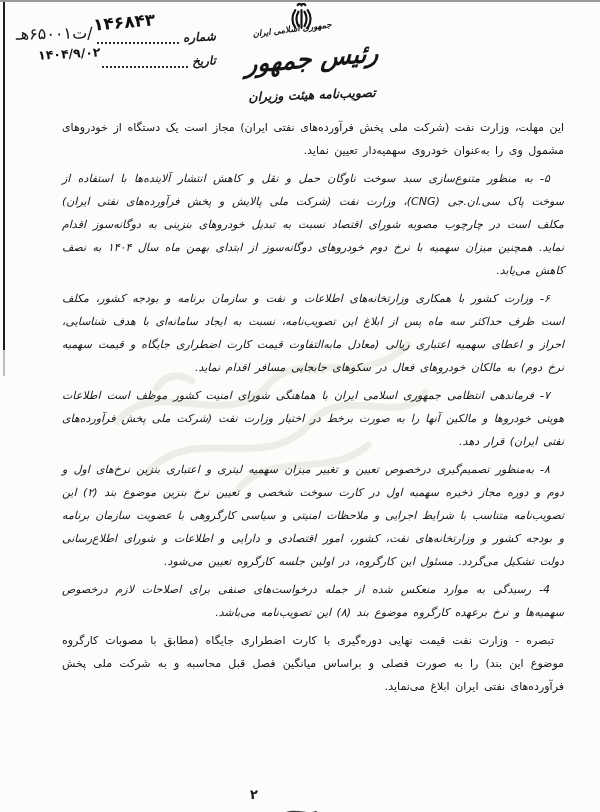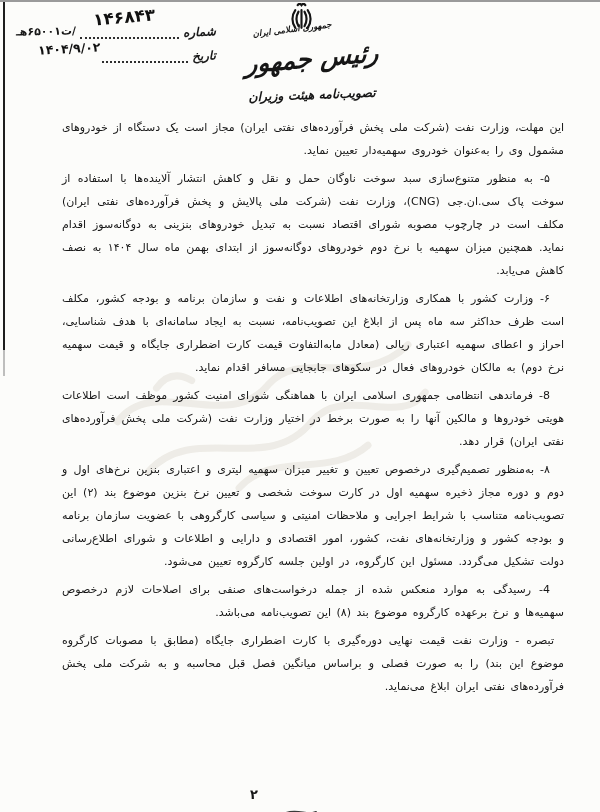--- a/index.html
+++ b/index.html
@@ -24,21 +24,21 @@
     direction:rtl;font-size:12px;
   }
   .meta-row{display:flex;align-items:flex-end;position:relative;margin-bottom:9px;}
   .meta-label{
     font-style:italic;font-weight:bold;font-size:12px;color:#1a1a1a;
     transform:rotate(-3deg);white-space:nowrap;
   }
   .dots{flex:1;border-bottom:2px dotted #2e2e2e;height:13px;margin:0 4px;position:relative;}
   .row2{padding-left:6px;}
   .row2 .dots{max-width:86px;}
-  .meta-suffix{font-size:11px;font-weight:bold;white-space:nowrap;transform:rotate(-1deg);padding-bottom:1px;}
+  .meta-suffix{font-size:16px;font-weight:normal;white-space:nowrap;transform:rotate(-1deg);padding-bottom:1px;}
   .hand{font-weight:bold;color:#111;white-space:nowrap;}
   .hand-num{
     position:absolute;right:24px;top:-17px;
     font-size:17px;letter-spacing:3px;transform:rotate(-5deg);
   }
   .hand-date{
     position:absolute;left:-64px;top:-7px;
     font-size:12.5px;letter-spacing:1.5px;transform:rotate(-3deg);
   }
 
@@ -61,21 +61,21 @@
   }
 
   
   .body-text{
     position:absolute;top:116px;right:36px;left:62px;
     direction:rtl;text-align:justify;
     font-size:11px;line-height:23px;
     z-index:2;
   }
   .body-text p{margin:0 0 5px 0;word-spacing:2px;}
-  .p-item{text-indent:14px;}
+  .p-item{text-indent:14px;font-style:italic;}
   .p-note{text-indent:10px;}
 
   
   .watermark{position:absolute;top:330px;left:105px;z-index:1;opacity:.5;transform:rotate(-12deg);}
 
   .page-number{
     position:absolute;top:787px;left:250px;
     font-size:13px;font-weight:bold;
   }
   .bottom-cut{position:absolute;top:803px;left:248px;}
@@ -129,21 +129,21 @@
         <path d="M120 150 C160 120 210 160 255 135"></path>
         <path d="M60 35 q18 -16 36 0"></path>
       </g>
     </svg>
   </div>
 
   <div class="body-text">
     <p class="p-cont">این مهلت، وزارت نفت (شرکت ملی پخش فرآورده‌های نفتی ایران) مجاز است یک دستگاه از خودروهای مشمول وی را به‌عنوان خودروی سهمیه‌دار تعیین نماید.</p>
     <p class="p-item">۵- به منظور متنوع‌سازی سبد سوخت ناوگان حمل و نقل و کاهش انتشار آلاینده‌ها با استفاده از سوخت پاک سی.ان.جی (CNG)، وزارت نفت (شرکت ملی پالایش و پخش فرآورده‌های نفتی ایران) مکلف است در چارچوب مصوبه شورای اقتصاد نسبت به تبدیل خودروهای بنزینی به دوگانه‌سوز اقدام نماید. همچنین میزان سهمیه با نرخ دوم خودروهای دوگانه‌سوز از ابتدای بهمن ماه سال ۱۴۰۴ به نصف کاهش می‌یابد.</p>
     <p class="p-item">۶- وزارت کشور با همکاری وزارتخانه‌های اطلاعات و نفت و سازمان برنامه و بودجه کشور، مکلف است ظرف حداکثر سه ماه پس از ابلاغ این تصویب‌نامه، نسبت به ایجاد سامانه‌ای با هدف شناسایی، احراز و اعطای سهمیه اعتباری ریالی (معادل مابه‌التفاوت قیمت کارت اضطراری جایگاه و قیمت سهمیه نرخ دوم) به مالکان خودروهای فعال در سکوهای جابجایی مسافر اقدام نماید.</p>
-    <p class="p-item">8- فرماندهی انتظامی جمهوری اسلامی ایران با هماهنگی شورای امنیت کشور موظف است اطلاعات هویتی خودروها و مالکین آنها را به صورت برخط در اختیار وزارت نفت (شرکت ملی پخش فرآورده‌های نفتی ایران) قرار دهد.</p>
+    <p class="p-item">۷- فرماندهی انتظامی جمهوری اسلامی ایران با هماهنگی شورای امنیت کشور موظف است اطلاعات هویتی خودروها و مالکین آنها را به صورت برخط در اختیار وزارت نفت (شرکت ملی پخش فرآورده‌های نفتی ایران) قرار دهد.</p>
     <p class="p-item">۸- به‌منظور تصمیم‌گیری درخصوص تعیین و تغییر میزان سهمیه لیتری و اعتباری بنزین نرخ‌های اول و دوم و دوره مجاز ذخیره سهمیه اول در کارت سوخت شخصی و تعیین نرخ بنزین موضوع بند (۲) این تصویب‌نامه متناسب با شرایط اجرایی و ملاحظات امنیتی و سیاسی کارگروهی با عضویت سازمان برنامه و بودجه کشور و وزارتخانه‌های نفت، کشور، امور اقتصادی و دارایی و اطلاعات و شورای اطلاع‌رسانی دولت تشکیل می‌گردد. مسئول این کارگروه، در اولین جلسه کارگروه تعیین می‌شود.</p>
     <p class="p-item">4- رسیدگی به موارد منعکس شده از جمله درخواست‌های صنفی برای اصلاحات لازم درخصوص سهمیه‌ها و نرخ برعهده کارگروه موضوع بند (۸) این تصویب‌نامه می‌باشد.</p>
     <p class="p-note">تبصره - وزارت نفت قیمت نهایی دوره‌گیری با کارت اضطراری جایگاه (مطابق با مصوبات کارگروه موضوع این بند) را به صورت فصلی و براساس میانگین فصل قبل محاسبه و به شرکت ملی پخش فرآورده‌های نفتی ایران ابلاغ می‌نماید.</p>
   </div>
 
   <div class="page-number">۲</div>
 
   <div class="bottom-cut">
     <svg width="70" height="10" viewBox="0 0 70 10" aria-hidden="true">
       <path d="M2 8 C14 2 26 10 38 5 C50 1 60 8 68 4" stroke="#3a3a3a" stroke-width="2" fill="none" stroke-linecap="round"></path>

